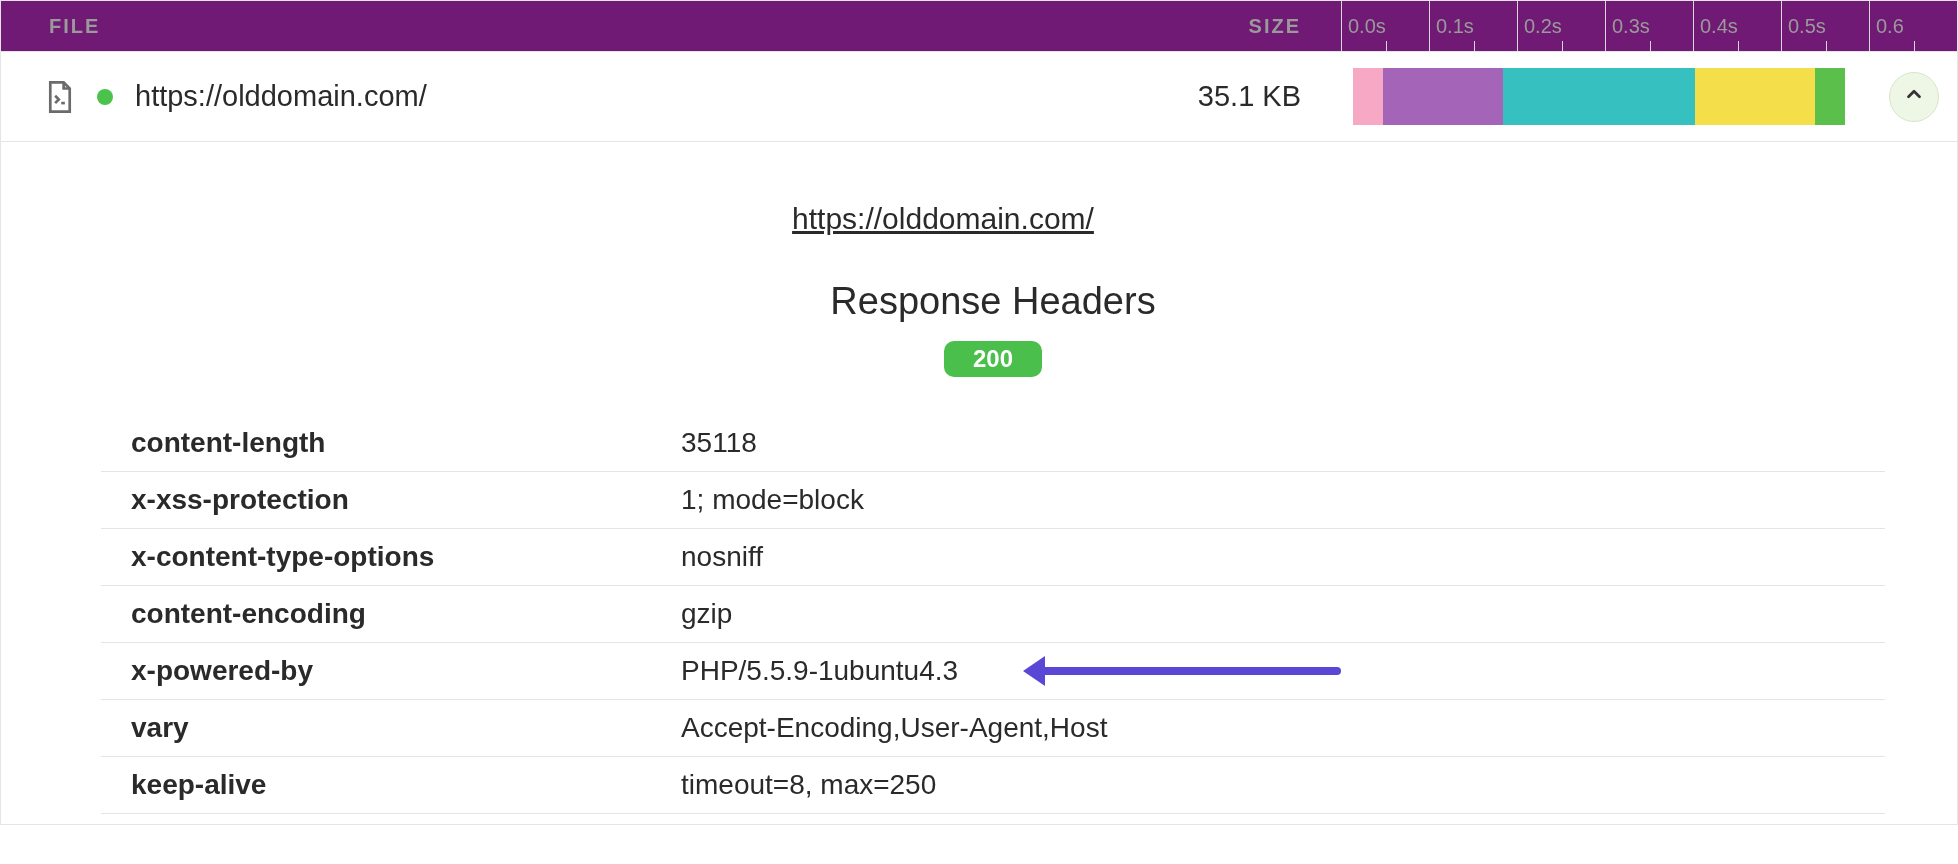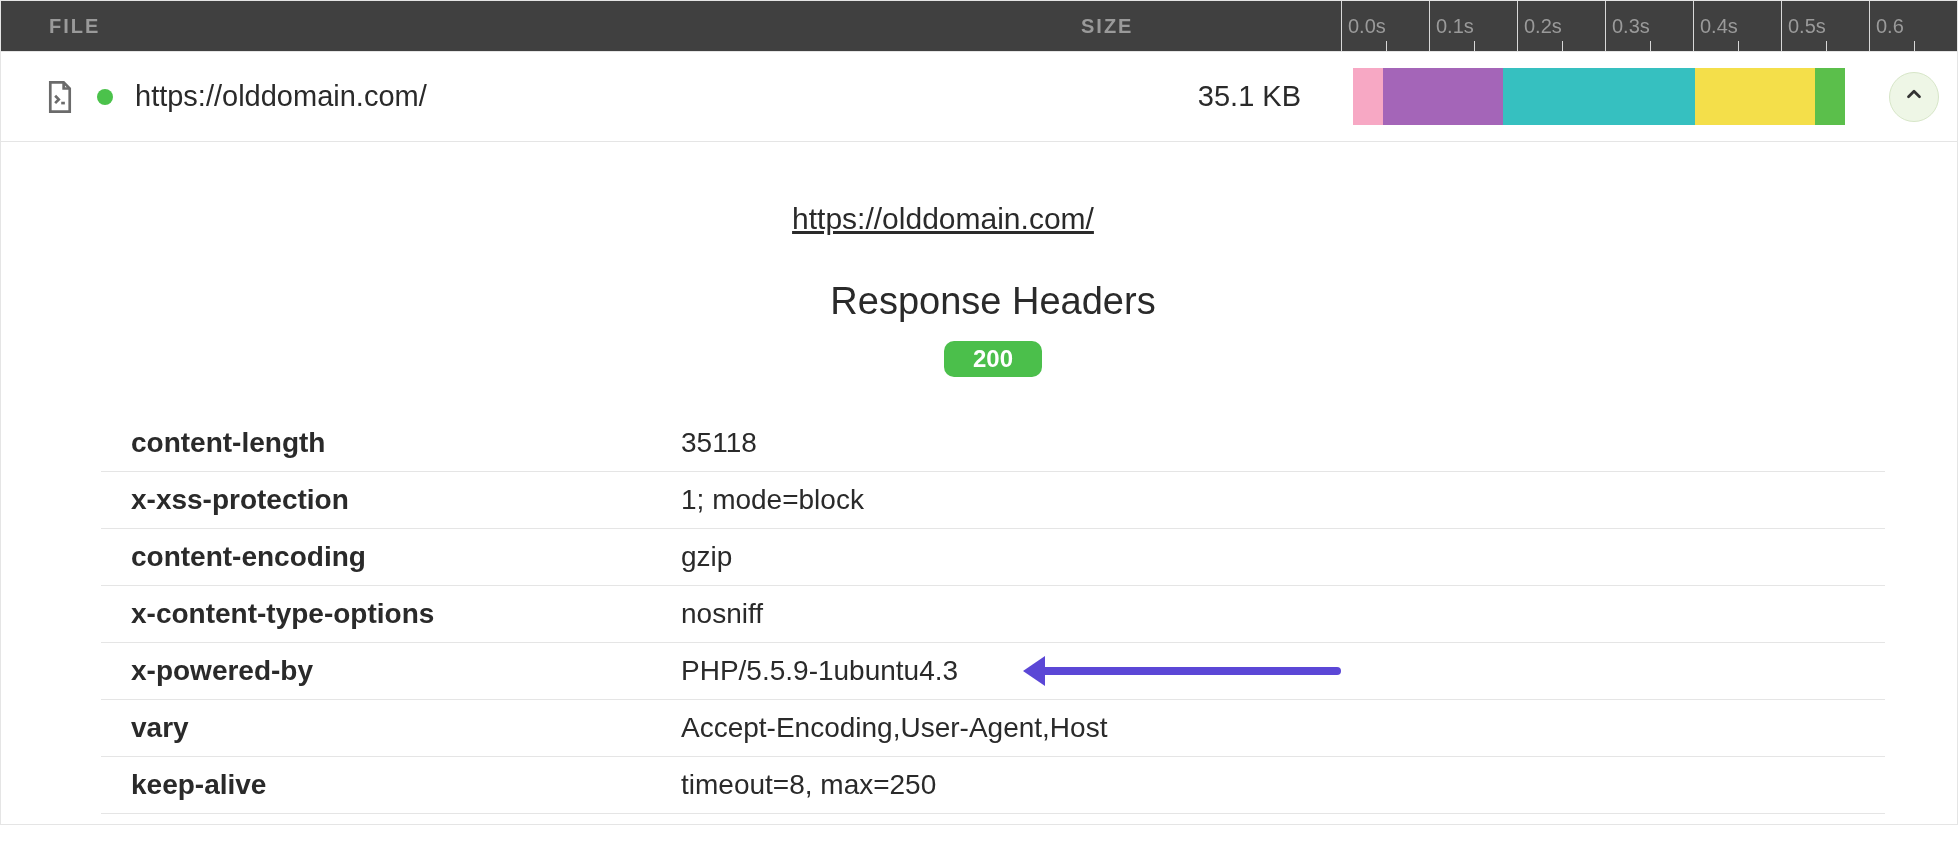--- a/index.html
+++ b/index.html
@@ -9,31 +9,31 @@
     color: #2a2a2a;
     width: 1958px;
   }
   .table-wrap {
     border: 1px solid #e5e5e5;
     border-top: none;
   }
   .header-row {
     display: flex;
     align-items: center;
-    background: #404040;
+    background: #701a75;
     border-top: 1px solid #e5e5e5;
     border-bottom: 1px solid #e5e5e5;
     height: 52px;
     font-size: 20px;
     letter-spacing: 2px;
     color: #9a9a9a;
     font-weight: 600;
   }
   .col-file { flex: 0 0 1080px; padding-left: 48px; }
-  .col-size { flex: 0 0 260px; padding-right: 40px; }
+  .col-size { flex: 0 0 260px; text-align: right; padding-right: 40px; }
   .col-wf   { flex: 1 1 auto; position: relative; height: 100%; }
   .ticks {
     position: absolute; inset: 0;
     display: flex;
     font-size: 20px;
     color: #9a9a9a;
     letter-spacing: 0;
     font-weight: 400;
   }
   .tick {
@@ -229,26 +229,26 @@
       <tbody id="hdrbody">
           <tr>
             <td class="k">content-length</td>
             <td class="v">35118</td>
           </tr>
           <tr>
             <td class="k">x-xss-protection</td>
             <td class="v">1; mode=block</td>
           </tr>
           <tr>
+            <td class="k">x-content-type-options</td>
+            <td class="v">nosniff</td>
+          </tr>
+          <tr>
             <td class="k">content-encoding</td>
             <td class="v">gzip</td>
-          </tr>
-          <tr>
-            <td class="k">x-content-type-options</td>
-            <td class="v">nosniff</td>
           </tr>
           <tr>
             <td class="k">x-powered-by</td>
             <td class="v">PHP/5.5.9-1ubuntu4.3<span class="arrow-annot"></span></td>
           </tr>
           <tr>
             <td class="k">vary</td>
             <td class="v">Accept-Encoding,User-Agent,Host</td>
           </tr>
           <tr>

